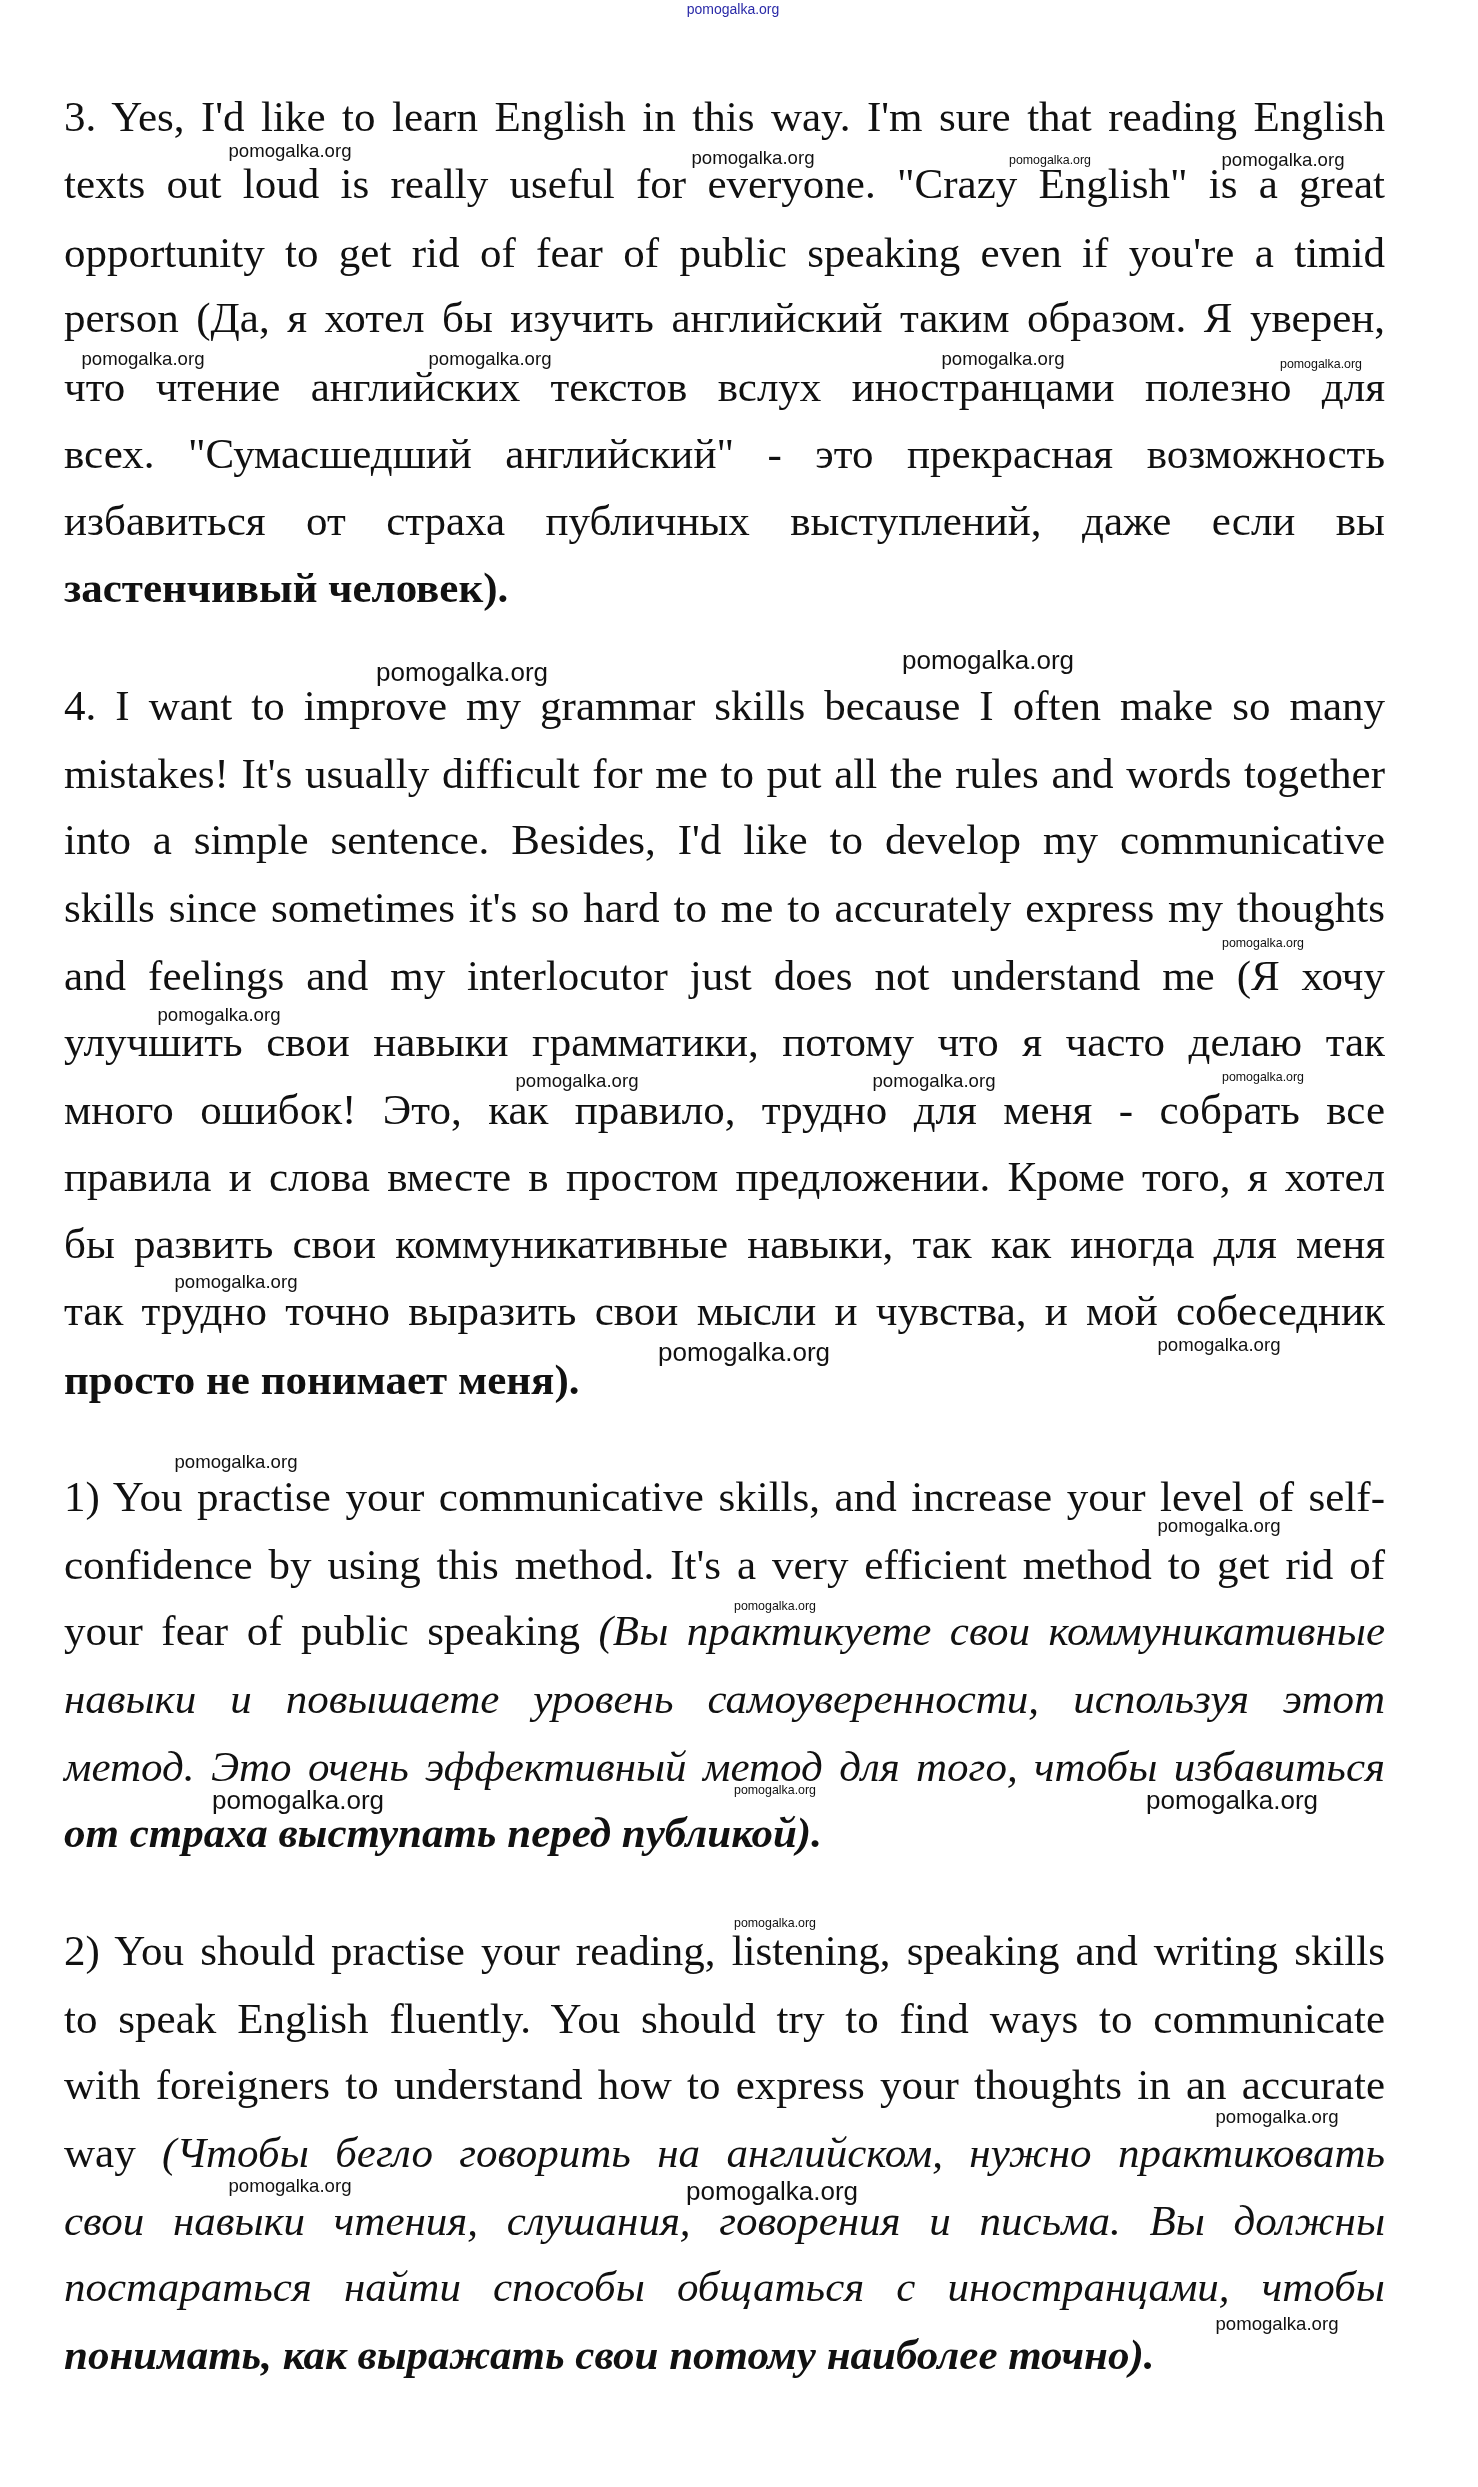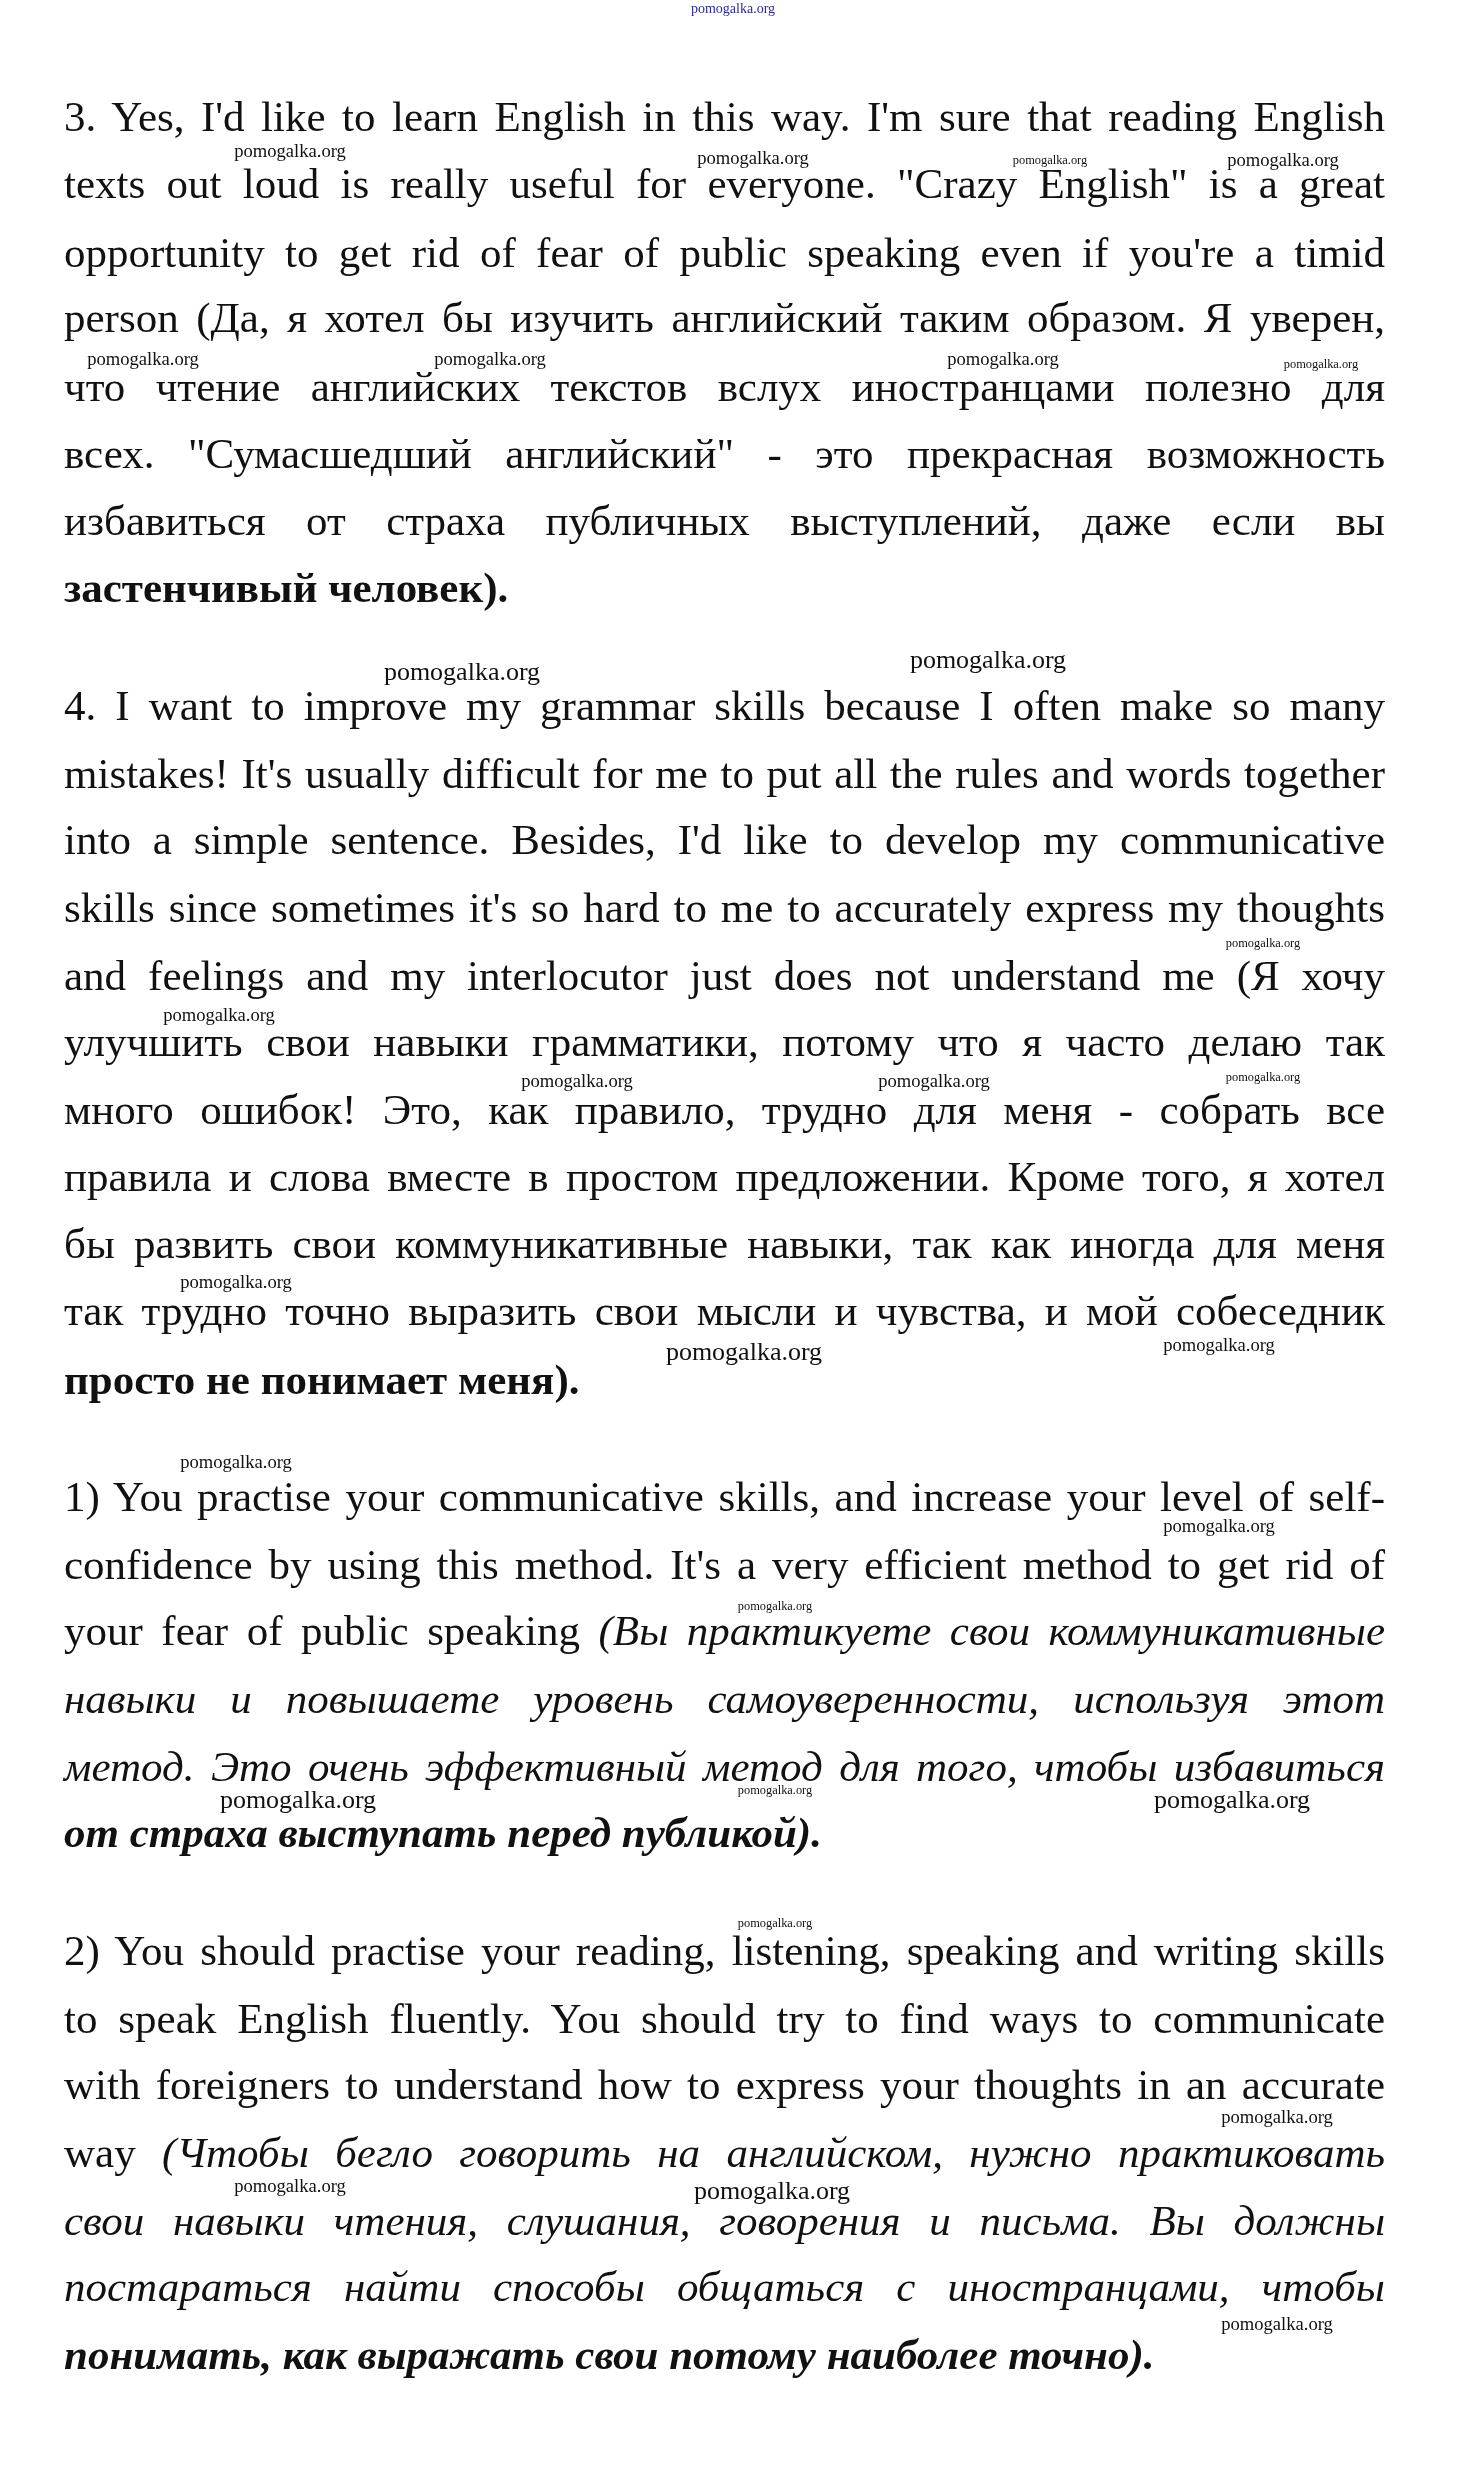--- a/index.html
+++ b/index.html
@@ -6,21 +6,21 @@
   body { width:1479px; height:2487px; position:relative; overflow:hidden; }
   .line {
     position:absolute; left:64px; width:1321px;
     font-family:"Liberation Serif", serif; font-size:43px; line-height:54px;
     color:#111; white-space:nowrap; text-align:justify; text-align-last:justify;
     transform:translateY(-27px);
   }
   .line.last { text-align-last:left;font-weight:bold; }
   .it { font-style:italic; }
   .wm {
-    position:absolute; font-family:Liberation Serif, serif; color:#111;
+    position:absolute; font-family:Liberation Sans, sans-serif; color:#111;
     white-space:nowrap; transform:translate(-50%,-50%);
   }
   .wm.l { font-size:26px; }
   .wm.s { font-size:18.6px; }
   .wm.xs { font-size:12.4px; }
   .wm.top { font-size:14px; color:#2a2aa8; }
 </style>
 </head>
 <body>
 

